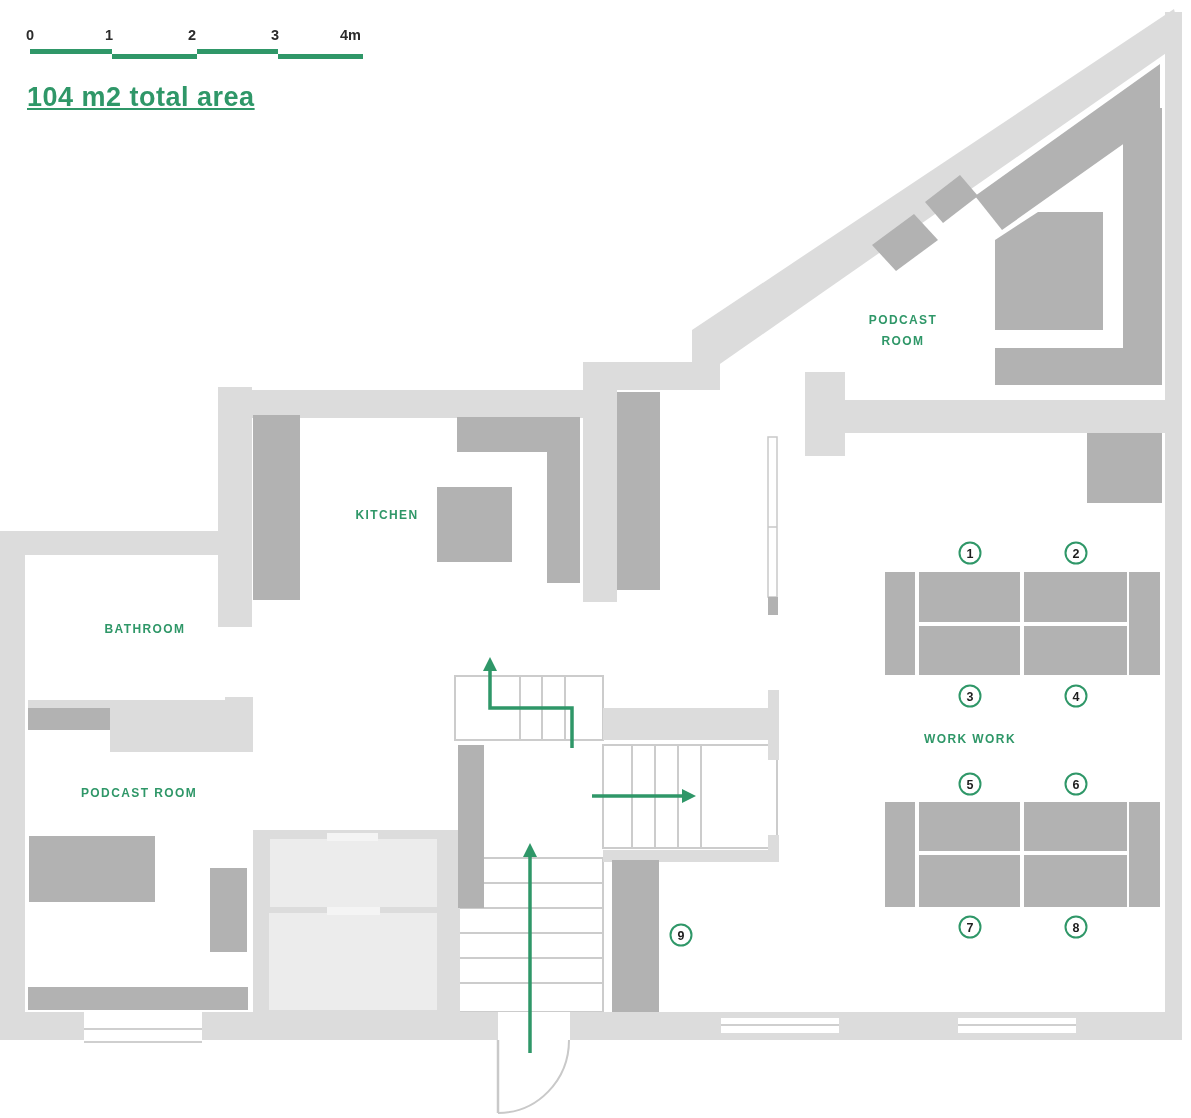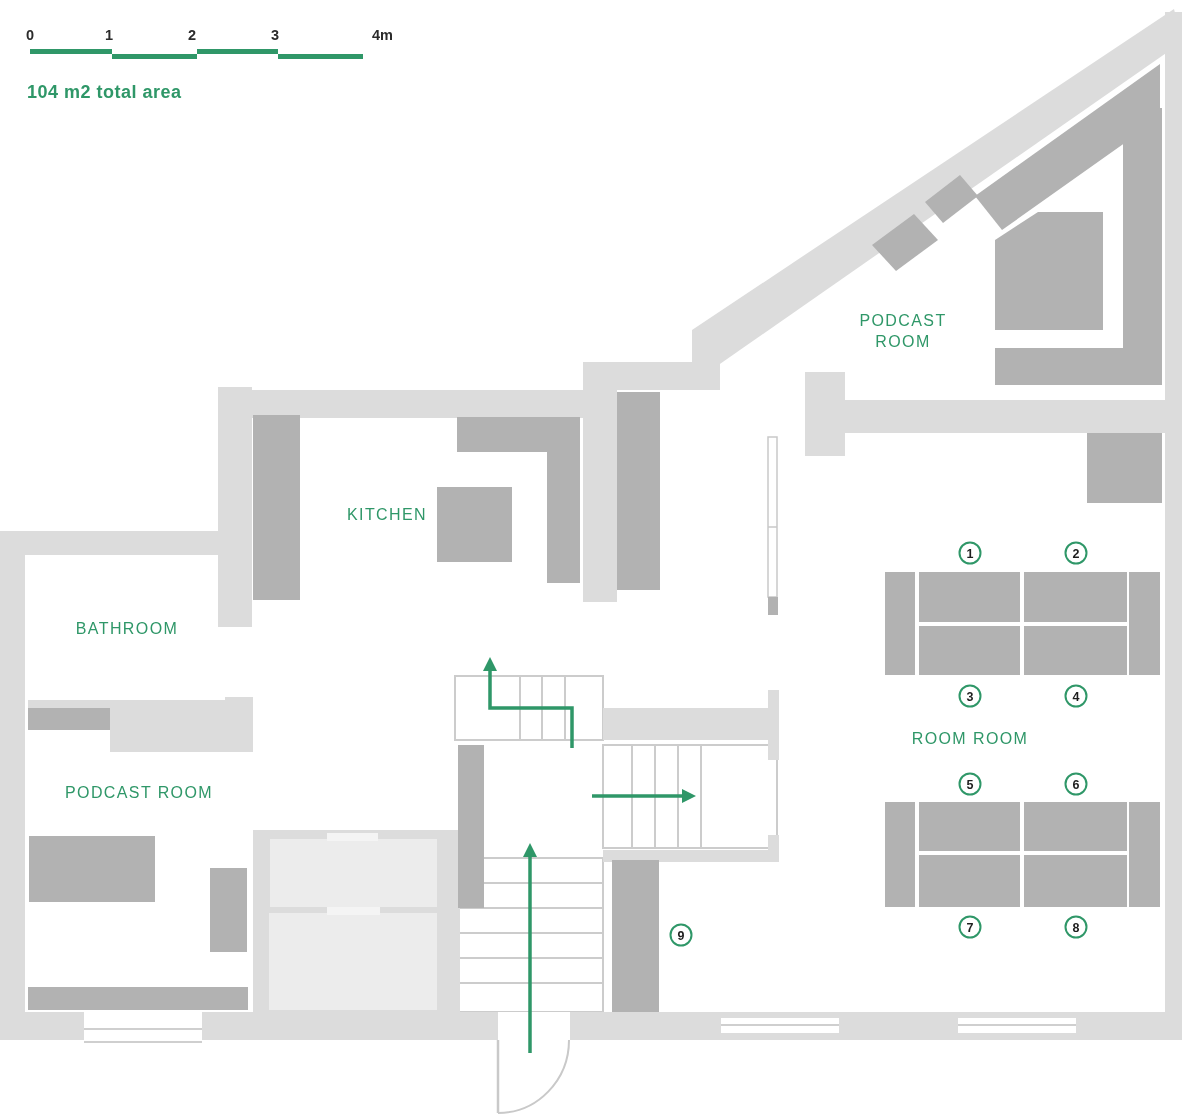--- a/index.html
+++ b/index.html
@@ -13,26 +13,27 @@
   .stage{
     position:relative;width:1191px;height:1118px;background:#ffffff;
     font-family:"Liberation Sans", sans-serif;overflow:hidden;
   }
   .plan-svg{position:absolute;left:0;top:0;}
   .tick{
     position:absolute;top:27px;font-size:14.5px;font-weight:600;color:#2b2b2b;
   }
   .seg{position:absolute;height:5px;background:var(--green);}
   .area-label{
-    position:absolute;left:27px;top:82px;font-size:18px;font-weight:700;color:var(--green);
+    position:absolute;left:27px;top:82px;font-size:27px;font-weight:700;color:var(--green);
     letter-spacing:0.5px;
+    text-decoration:underline;
   }
   .room-label{
     position:absolute;transform:translate(-50%,-50%);color:var(--green);
-    font-weight:400;font-size:16px;letter-spacing:1.4px;white-space:nowrap;text-align:center;
+    font-weight:700;font-size:12px;letter-spacing:1.4px;white-space:nowrap;text-align:center;
   }
   .room-label.two-line{line-height:21px;}
   .num{
     position:absolute;width:23px;height:23px;border:2px solid var(--green);border-radius:50%;
     background:#ffffff;box-sizing:border-box;color:#1e1e1e;font-size:12.5px;font-weight:700;
     display:flex;align-items:center;justify-content:center;transform:translate(-50%,-50%);
   }
 </style>
 </head>
 <body>
@@ -158,37 +159,37 @@
       <path d="M530,1053 L530,856" stroke="var(--green)" stroke-width="3.5" fill="none"></path>
       <polygon points="530,843 523,857 537,857" fill="var(--green)"></polygon>
     </g>
   </svg>
 
   <div>
     <span class="tick" style="left:26px">0</span>
     <span class="tick" style="left:105px">1</span>
     <span class="tick" style="left:188px">2</span>
     <span class="tick" style="left:271px">3</span>
-    <span class="tick" style="left:372px">4m</span>
+    <span class="tick" style="left:340px">4m</span>
     <div class="seg" style="left:30px;top:49px;width:82px"></div>
     <div class="seg" style="left:112px;top:53.5px;width:85px"></div>
     <div class="seg" style="left:197px;top:49px;width:81px"></div>
     <div class="seg" style="left:278px;top:53.5px;width:85px"></div>
   </div>
 
   <div class="area-label">104 m2 total area</div>
 
   <div class="room-label two-line" style="left:903px;top:331px">
     <div>PODCAST</div>
     <div>ROOM</div>
   </div>
   <div class="room-label" style="left:387px;top:515px">KITCHEN</div>
-  <div class="room-label" style="left:127px;top:629px">BATHROOM</div>
+  <div class="room-label" style="left:145px;top:629px">BATHROOM</div>
   <div class="room-label" style="left:139px;top:793px">PODCAST ROOM</div>
-  <div class="room-label" style="left:970px;top:739px">ROOM ROOM</div>
+  <div class="room-label" style="left:970px;top:739px">WORK WORK</div>
 
   <div class="num" style="left:970px;top:553px">1</div>
   <div class="num" style="left:1076px;top:553px">2</div>
   <div class="num" style="left:970px;top:696px">3</div>
   <div class="num" style="left:1076px;top:696px">4</div>
   <div class="num" style="left:970px;top:784px">5</div>
   <div class="num" style="left:1076px;top:784px">6</div>
   <div class="num" style="left:970px;top:927px">7</div>
   <div class="num" style="left:1076px;top:927px">8</div>
   <div class="num" style="left:681px;top:935px">9</div>

